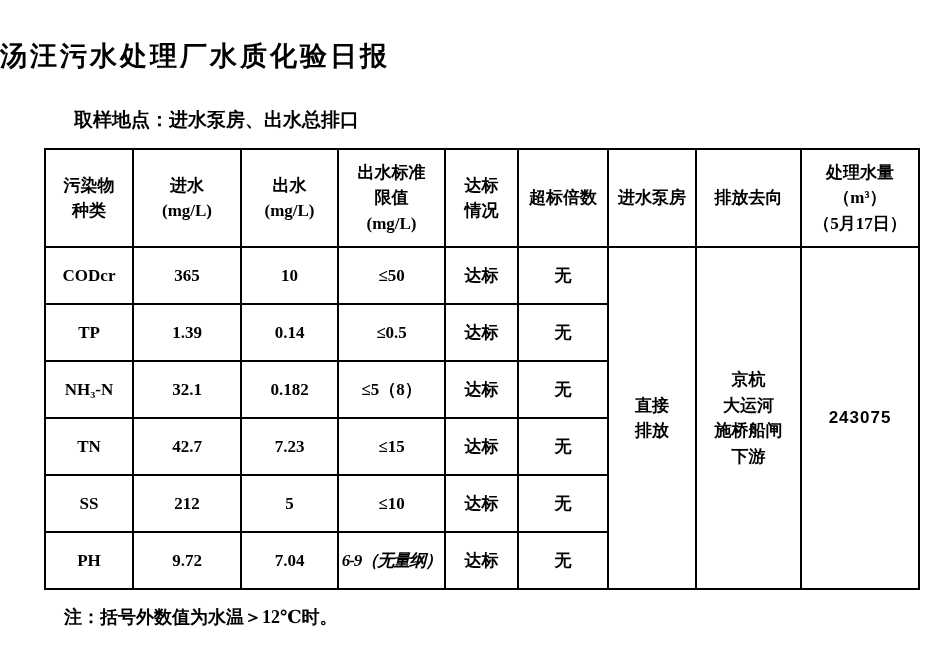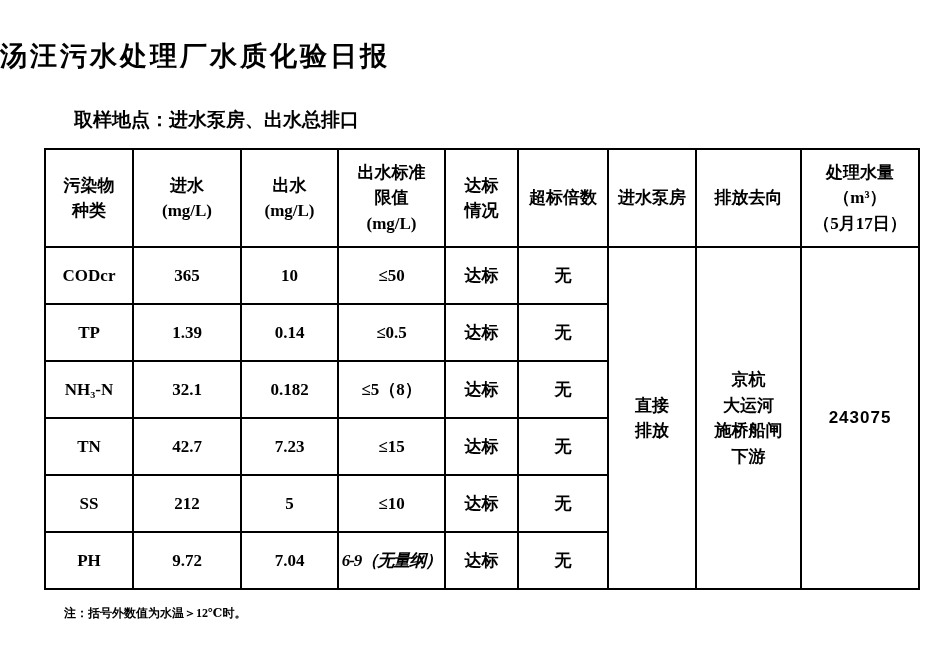--- a/index.html
+++ b/index.html
@@ -57,21 +57,21 @@
     font-weight: 400;
     font-size: 25px;
     font-family: Liberation Sans, sans-serif;
     letter-spacing: 1px;
   }
   .limit-ph-cell { font-size: 14px; letter-spacing: -1px; font-style: italic; }
 
   .footnote {
     margin: 15px 12px 0 64px;
     font-weight: 700;
-    font-size: 12px;
+    font-size: 18px;
     font-family: "Liberation Serif", "DejaVu Serif", serif;
   }
 </style>
 </head>
 <body>
 
 <div class="page">
 
   <h1 class="report-title">汤汪污水处理厂水质化验日报</h1>
 

